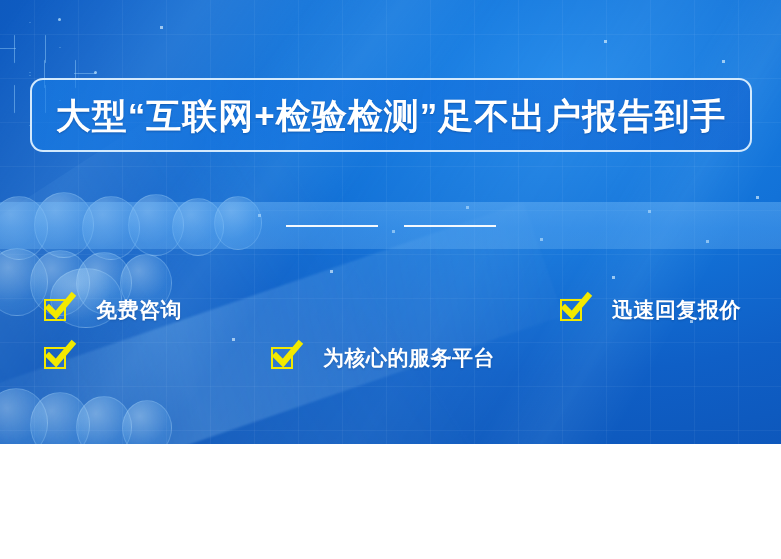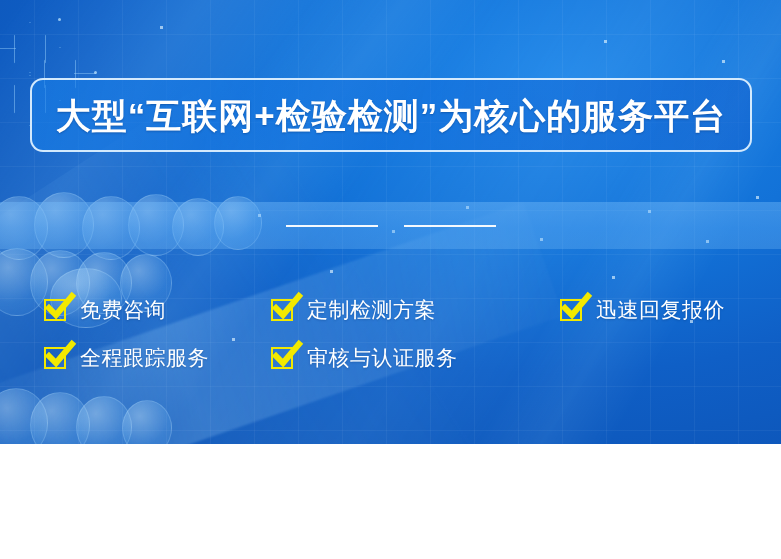--- a/index.html
+++ b/index.html
@@ -197,23 +197,23 @@
     position: absolute;
     left: -1px;
     top: -8px;
     width: 30px;
     height: 30px;
     overflow: visible;
   }
   .feat-label {
     color: #ffffff;
     font-size: 21px;
-    font-weight: normal;
+    font-weight: bold;
     white-space: nowrap;
-    margin-left: 14px;
+    margin-left: 30px;
     letter-spacing: 0.5px;
     text-shadow: 0 1px 2px rgba(0,45,105,0.30);
   }
 
   
   .search-area {
     position: absolute;
     left: 0;
     top: 444px;
     width: 781px;
@@ -314,21 +314,21 @@
     <div class="spark" style="left:330px; top:270px;"></div>
     <div class="spark" style="left:612px; top:276px;"></div>
     <div class="spark" style="left:690px; top:320px;"></div>
     <div class="spark" style="left:232px; top:338px;"></div>
     <div class="spark" style="left:448px; top:356px;"></div>
     <div class="spark" style="left:160px; top:26px;"></div>
     <div class="spark" style="left:604px; top:40px;"></div>
     <div class="spark" style="left:722px; top:60px;"></div>
 
     <div class="title-box">
-      <div class="title-text">大型“互联网+检验检测”为核心的服务平台</div>
+      <div class="title-text">大型“互联网+检验检测”足不出户报告到手</div>
     </div>
 
     <div class="sub-band"></div>
     <div class="sub-row">
       <div class="dash"></div>
       <div class="dash"></div>
     </div>
 
     <div class="features">
 
@@ -336,58 +336,49 @@
 
         <div class="feat-item c1">
           <span class="check">
             <svg viewBox="0 0 30 30" xmlns="http://www.w3.org/2000/svg">
               <path d="M4 15 L11 22 L27 3" fill="none" stroke="#f2e900" stroke-width="6" stroke-linecap="square" stroke-linejoin="miter"></path>
             </svg>
           </span>
           <span class="feat-label">免费咨询</span>
         </div>
 
-        <div class="feat-item c2">
-          <span class="check">
-            <svg viewBox="0 0 30 30" xmlns="http://www.w3.org/2000/svg">
-              <path d="M4 15 L11 22 L27 3" fill="none" stroke="#f2e900" stroke-width="6" stroke-linecap="square" stroke-linejoin="miter"></path>
-            </svg>
-          </span>
-          <span class="feat-label">定制检测方案</span>
-        </div>
 
         <div class="feat-item c3">
           <span class="check">
             <svg viewBox="0 0 30 30" xmlns="http://www.w3.org/2000/svg">
               <path d="M4 15 L11 22 L27 3" fill="none" stroke="#f2e900" stroke-width="6" stroke-linecap="square" stroke-linejoin="miter"></path>
             </svg>
           </span>
           <span class="feat-label">迅速回复报价</span>
         </div>
 
       </div>
 
       <div class="feat-row">
 
         <div class="feat-item c1">
           <span class="check">
             <svg viewBox="0 0 30 30" xmlns="http://www.w3.org/2000/svg">
               <path d="M4 15 L11 22 L27 3" fill="none" stroke="#f2e900" stroke-width="6" stroke-linecap="square" stroke-linejoin="miter"></path>
             </svg>
           </span>
-          <span class="feat-label">全程跟踪服务</span>
         </div>
 
         <div class="feat-item c2">
           <span class="check">
             <svg viewBox="0 0 30 30" xmlns="http://www.w3.org/2000/svg">
               <path d="M4 15 L11 22 L27 3" fill="none" stroke="#f2e900" stroke-width="6" stroke-linecap="square" stroke-linejoin="miter"></path>
             </svg>
           </span>
-          <span class="feat-label">审核与认证服务</span>
+          <span class="feat-label">为核心的服务平台</span>
         </div>
 
       </div>
 
     </div>
 
   </div>
 
   <div class="search-area">
   </div>

